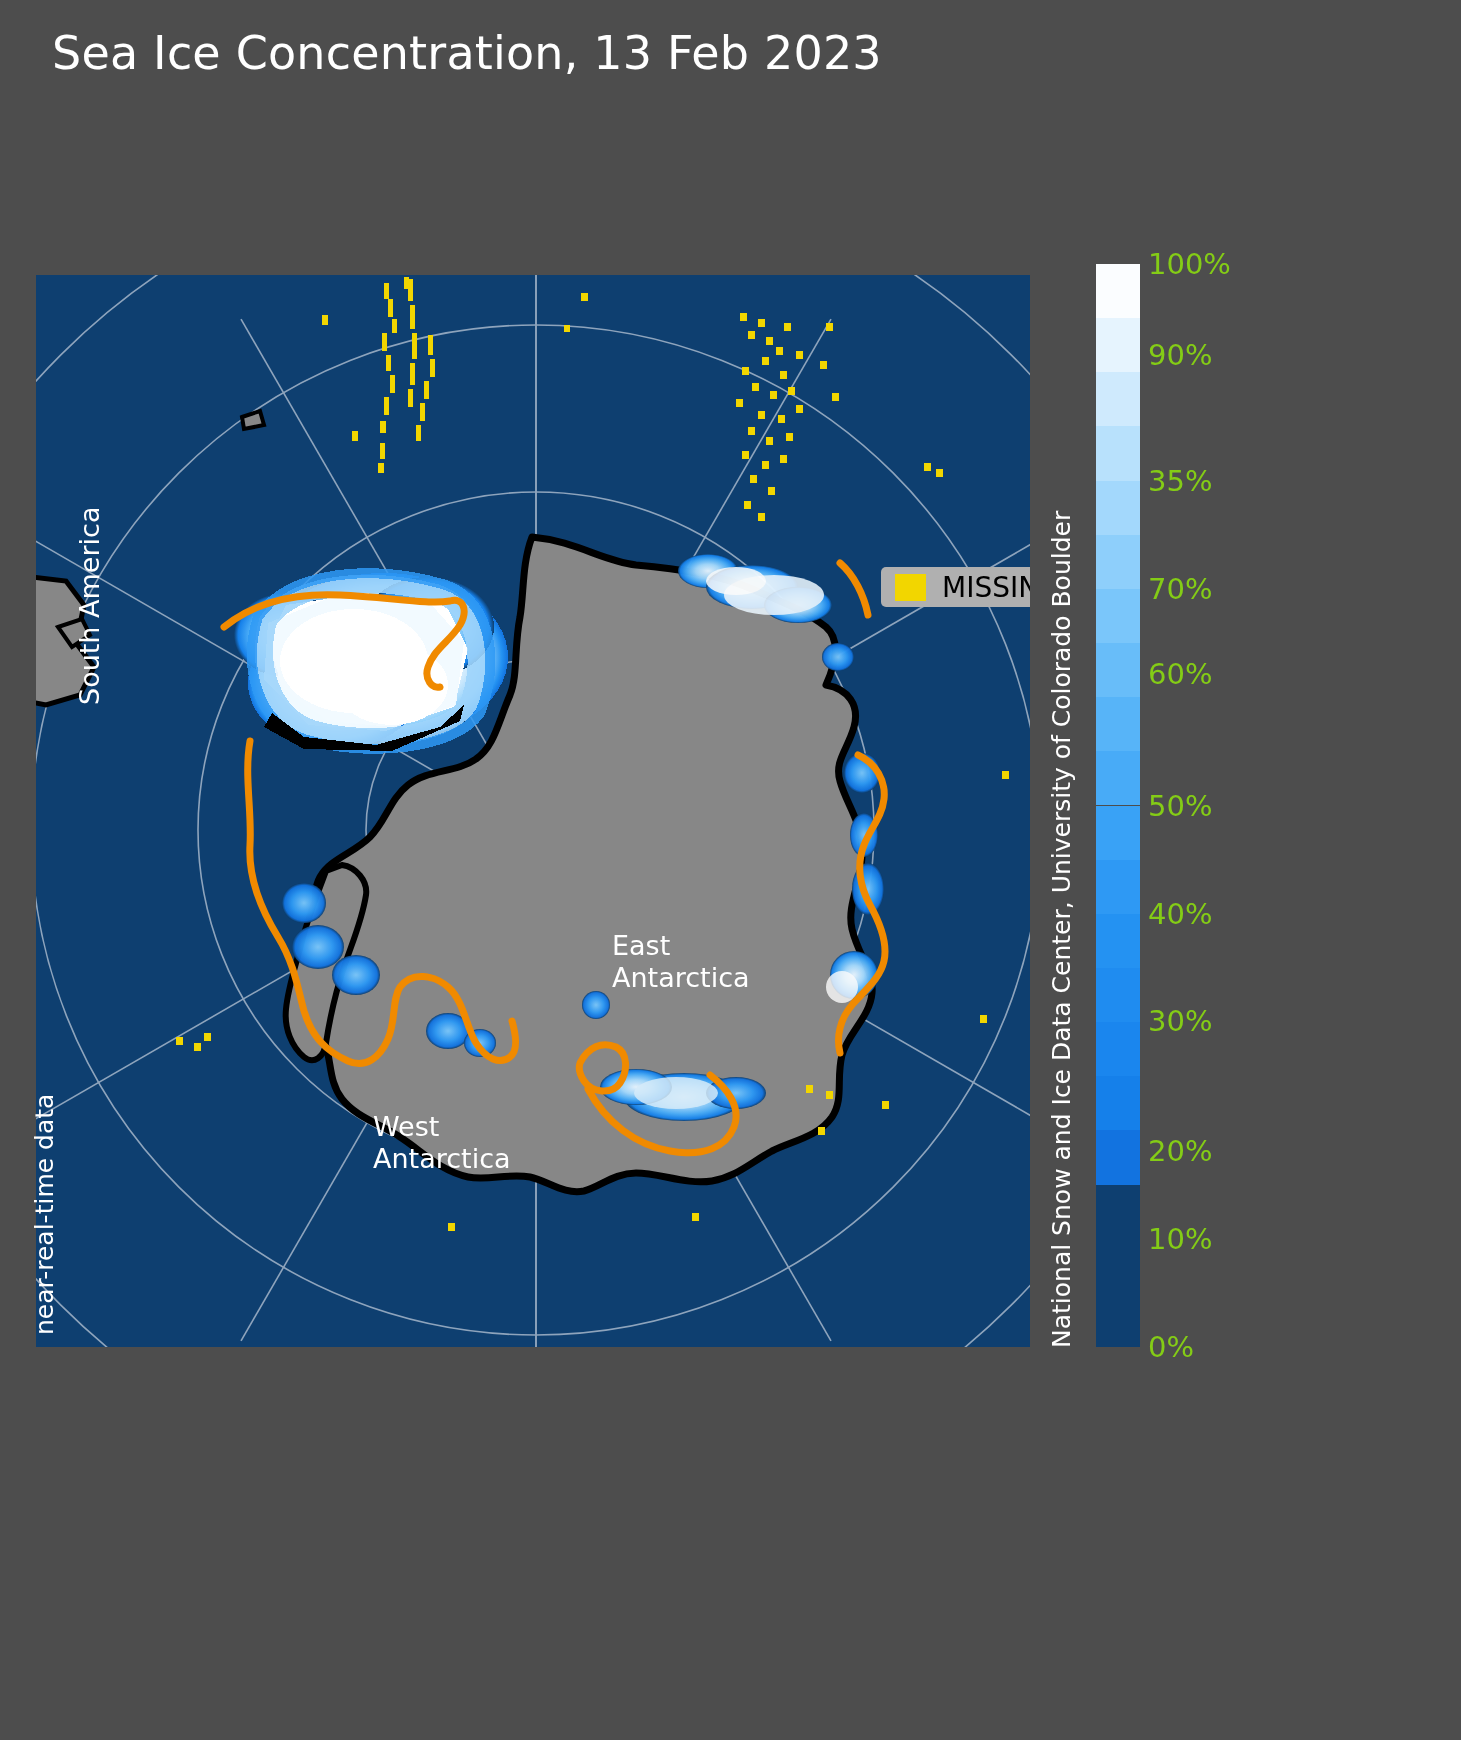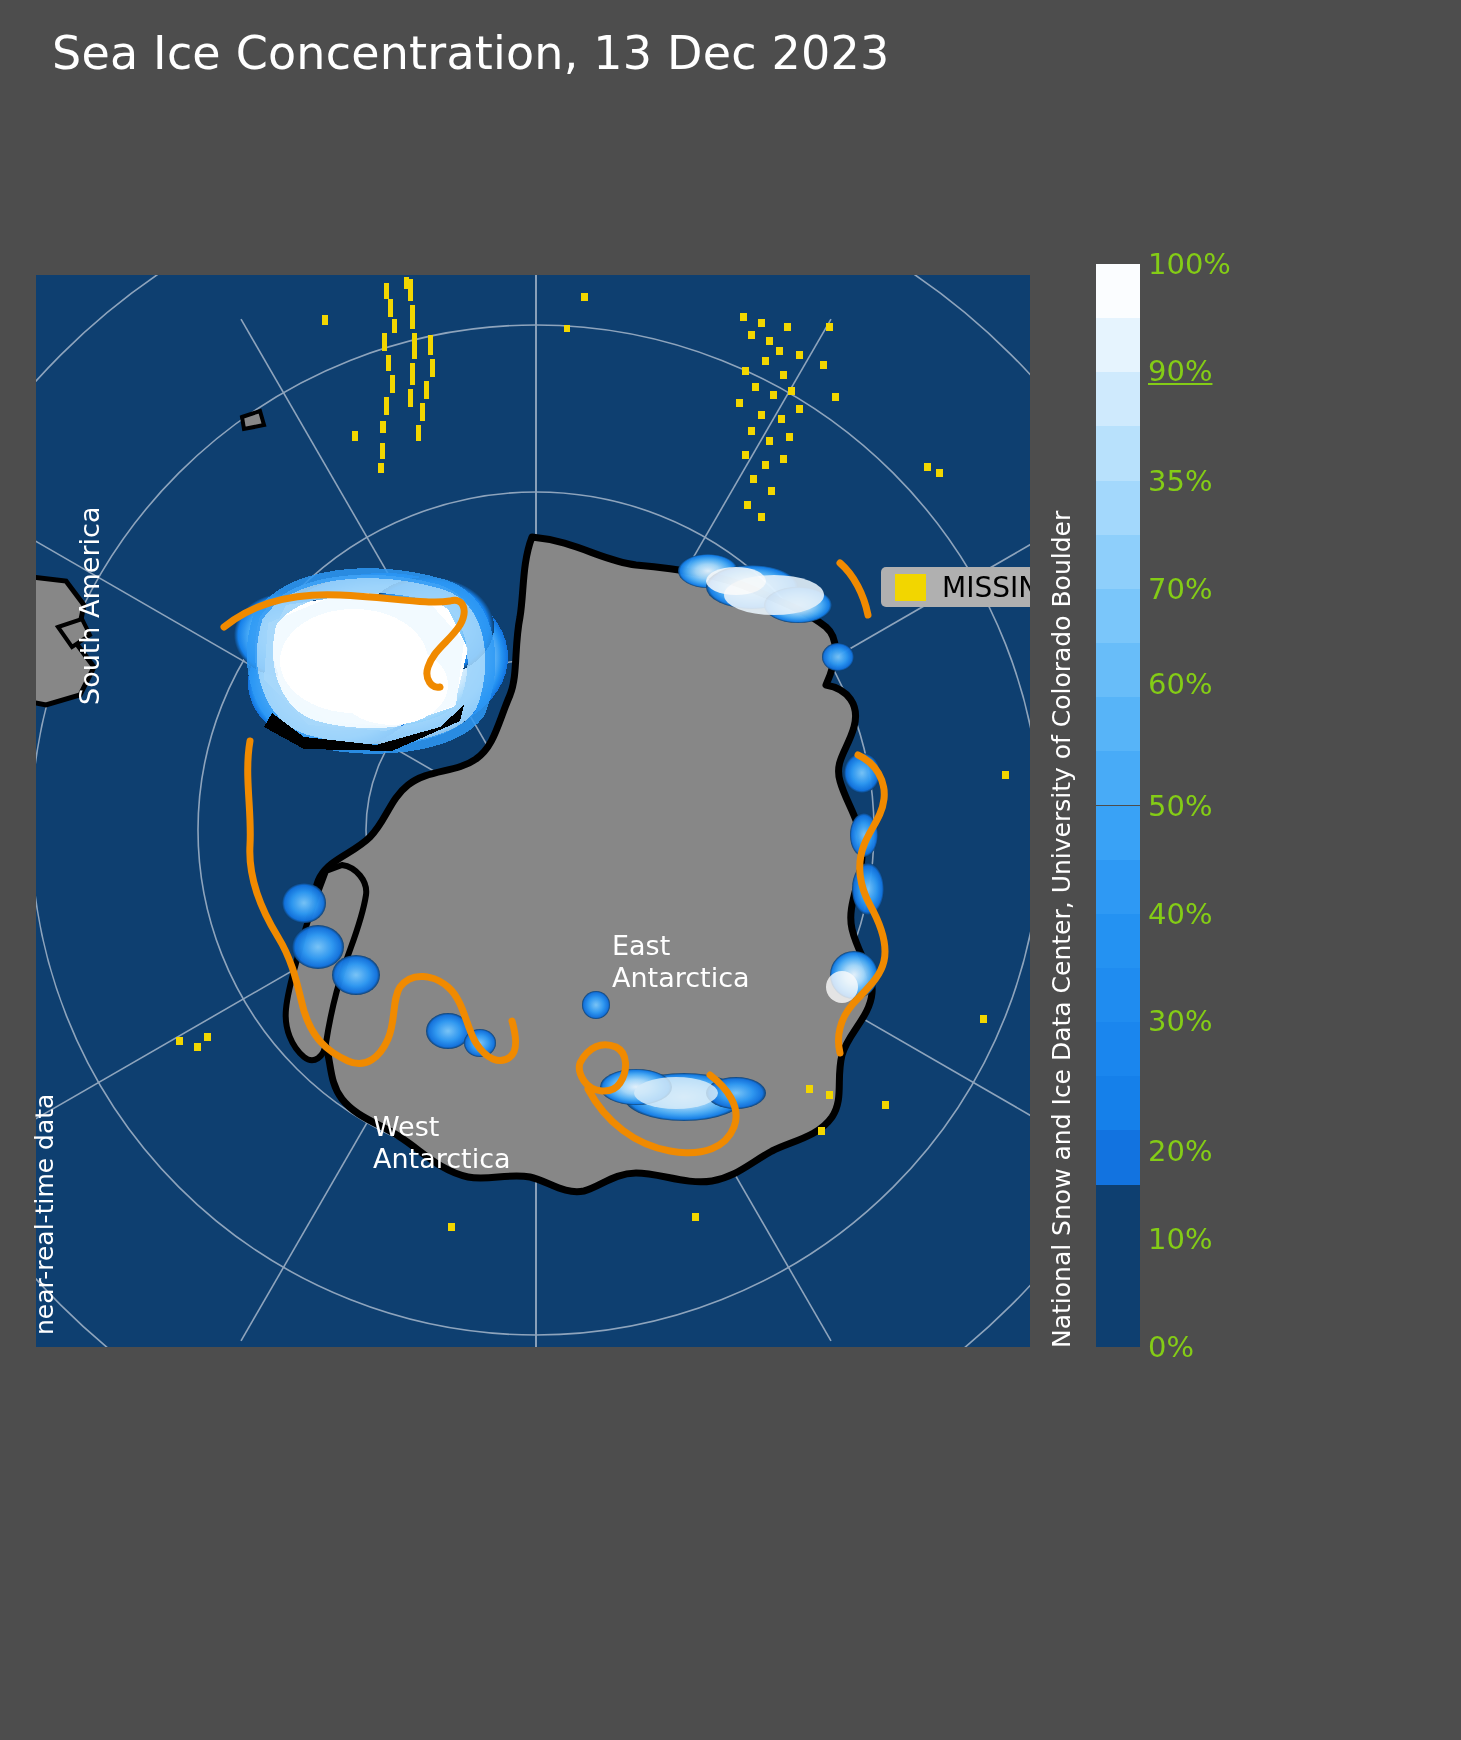--- a/index.html
+++ b/index.html
@@ -57,21 +57,21 @@
   .ctick{position:absolute;left:0;font-size:29px;color:#84cc16;white-space:nowrap;transform:translateY(-50%);}
   #cbar-title{
     position:absolute;left:1047px;top:1348px;
     font-size:25px;color:#ffffff;white-space:nowrap;
     transform:rotate(-90deg);transform-origin:0 0;
   }
 </style>
 </head>
 <body>
 
-<div id="title">Sea Ice Concentration, 13 Dec 2023</div>
+<div id="title">Sea Ice Concentration, 13 Feb 2023</div>
 
 <div id="map-panel">
 
   <svg id="map-svg" viewBox="0 0 994 1072">
     <defs>
       <clipPath id="panelclip">
           <rect x="0" y="0" width="994" height="1072"></rect>
         </clipPath>
       <radialGradient id="iceWeddell" cx="50%" cy="50%" r="50%">
         <stop offset="0%" stop-color="#ffffff"></stop>
@@ -350,19 +350,19 @@
       <div class="cband" style="top: 0px; height: 54.15px; background: rgb(251, 253, 255);"></div>
     </div>
 </div>
 <div id="cbar-ticks">
     <div class="ctick" style="top: 1083px;">0%</div>
     <div class="ctick" style="top: 974.7px;">10%</div>
     <div class="ctick" style="top: 887px;">20%</div>
     <div class="ctick" style="top: 757px;">30%</div>
     <div class="ctick" style="top: 649.8px;">40%</div>
     <div class="ctick" style="top: 541.5px;">50%</div>
-    <div class="ctick" style="top: 420px;">60%</div>
+    <div class="ctick" style="top: 410px;">60%</div>
     <div class="ctick" style="top: 324.9px;">70%</div>
     <div class="ctick" style="top: 216.6px;">35%</div>
-    <div class="ctick" style="top: 107px; text-decoration: underline;">90%</div>
+    <div class="ctick" style="top: 91px;">90%</div>
     <div class="ctick" style="top: 0px;">100%</div>
   </div>
 <div id="cbar-title">National Snow and Ice Data Center, University of Colorado Boulder</div>
 
 </body></html>

